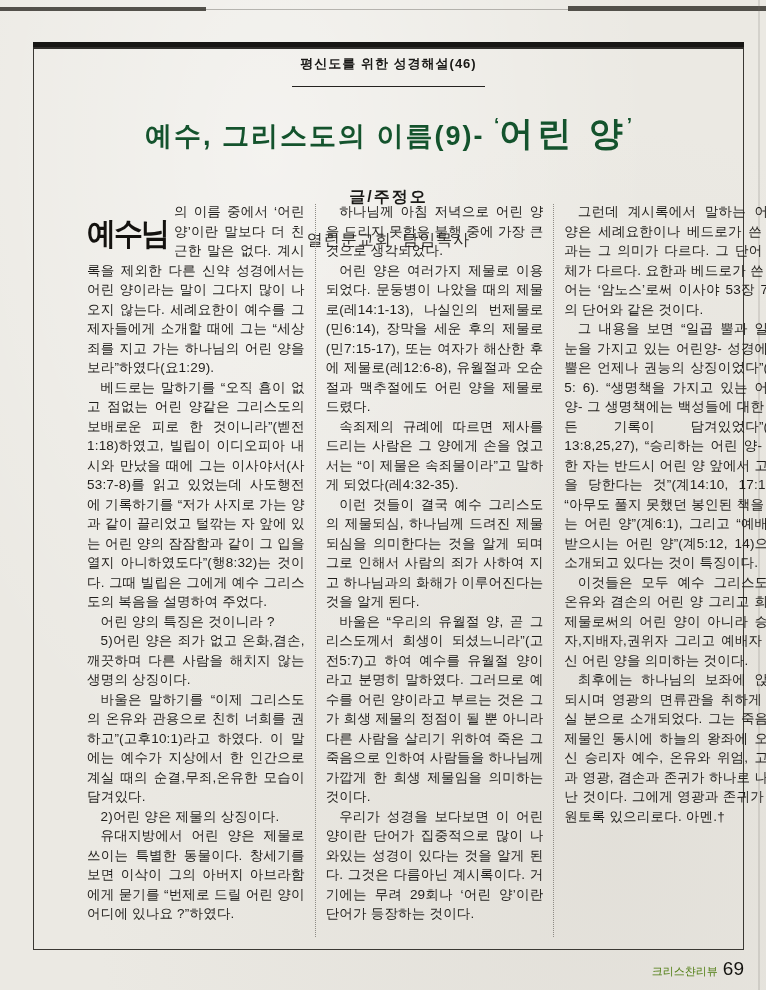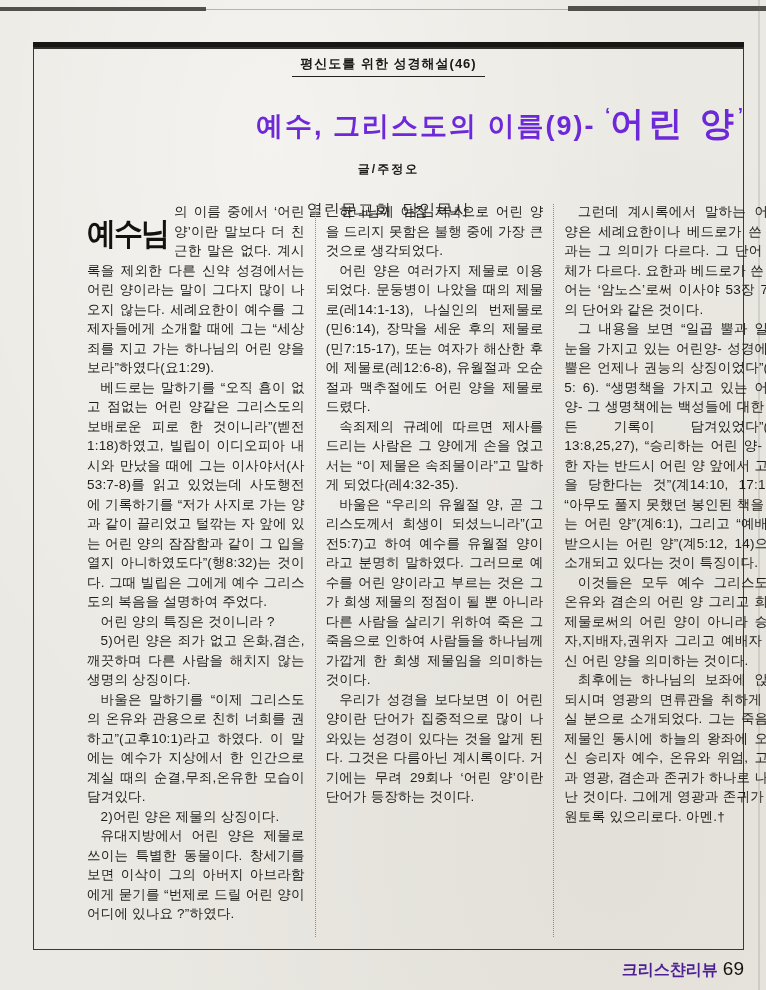--- a/index.html
+++ b/index.html
@@ -24,28 +24,28 @@
     position:absolute;left:33px;top:42px;width:711px;height:908px;
     border:1px solid #3a3833;border-top:none;box-sizing:border-box;
   }
   .top-bar{
     position:absolute;left:-1px;top:0;width:711px;height:5px;
     background:#171614;border-bottom:2px solid rgba(80,76,70,.45);
   }
   .frame-header{position:absolute;left:0;top:12px;width:100%;text-align:center;}
   .kicker{
     display:inline-block;font-size:13px;font-weight:bold;letter-spacing:1px;
-    padding:0 8px 3px 8px;border-bottom:1.5px solid #24221f;color:#191816;
+    padding:0 8px 13px 8px;border-bottom:1.5px solid #24221f;color:#191816;
   }
   .title{
-    margin:24px 0 12px 0;font-size:27px;font-weight:800;letter-spacing:2px;color:#6d28d9;text-align:right;
+    margin:24px 0 12px 0;font-size:27px;font-weight:800;letter-spacing:2px;color:#14532d;
   }
   .title .title-em{font-size:34px;letter-spacing:4px;font-weight:800;}
   .title .tq{font-size:19px;font-weight:800;vertical-align:14px;letter-spacing:0;}
-  .byline{margin-top:14px;font-size:12px;font-weight:bold;letter-spacing:2px;color:#1a1916;}
+  .byline{margin-top:30px;font-size:16px;font-weight:bold;letter-spacing:2px;color:#1a1916;}
   .byline-affil{margin-top:22px;font-size:16px;letter-spacing:1px;color:#2c2a26;font-family:Liberation Mono, monospace;}
 
   
   .columns{
     position:absolute;left:8px;top:160px;width:695px;height:740px;
     display:flex;overflow:hidden;margin-left:45px;
   }
   .col{
     flex:1 1 0;height:100%;overflow:hidden;
     font-size:13.5px;line-height:19.5px;text-align:justify;
@@ -57,21 +57,21 @@
   .dropcap{
     float:left;font-size:29px;font-weight:900;line-height:54px;
     letter-spacing:-2px;margin:2px 6px 0 0;color:#14120f;
     transform:scaleY(1.08);transform-origin:top left;
   }
 
   
   .footer{
     position:absolute;left:0;top:958px;width:744px;text-align:right;
   }
-  .footer-mag{font-size:16px;font-weight:700;letter-spacing:0;color:#4c1d95;}
+  .footer-mag{font-size:11px;font-weight:400;letter-spacing:0;color:#4d7c0f;}
   .footer-page{font-size:19px;font-weight:400;margin-left:5px;color:#14130f;}
 </style>
 </head>
 <body>
 
 <div class="artifact-left"></div>
 <div class="artifact-right"></div>
 <div class="artifact-mid"></div>
 <div class="page-edge-shadow"></div>
 
@@ -98,20 +98,21 @@
           <p class="para">2)어린 양은 제물의 상징이다.</p>
           <p class="para">유대지방에서 어린 양은 제물로 쓰이는 특별한 동물이다. 창세기를 보면 이삭이 그의 아버지 아브라함에게 묻기를 “번제로 드릴 어린 양이 어디에 있나요 ?”하였다.</p>
         </div>
     </div>
     <div class="divider"></div>
     <div class="col">
       <div>
           <p class="para">하나님께 아침 저녁으로 어린 양을 드리지 못함은 불행 중에 가장 큰 것으로 생각되었다.</p>
           <p class="para">어린 양은 여러가지 제물로 이용되었다. 문둥병이 나았을 때의 제물로(레14:1-13), 나실인의 번제물로(민6:14), 장막을 세운 후의 제물로(민7:15-17), 또는 여자가 해산한 후에 제물로(레12:6-8), 유월절과 오순절과 맥추절에도 어린 양을 제물로 드렸다.</p>
           <p class="para">속죄제의 규례에 따르면 제사를 드리는 사람은 그 양에게 손을 얹고서는 “이 제물은 속죄물이라”고 말하게 되었다(레4:32-35).</p>
+          <p class="para">이런 것들이 결국 예수 그리스도의 제물되심, 하나님께 드려진 제물되심을 의미한다는 것을 알게 되며 그로 인해서 사람의 죄가 사하여 지고 하나님과의 화해가 이루어진다는 것을 알게 된다.</p>
           <p class="para">바울은 “우리의 유월절 양, 곧 그리스도께서 희생이 되셨느니라”(고전5:7)고 하여 예수를 유월절 양이라고 분명히 말하였다. 그러므로 예수를 어린 양이라고 부르는 것은 그가 희생 제물의 정점이 될 뿐 아니라 다른 사람을 살리기 위하여 죽은 그 죽음으로 인하여 사람들을 하나님께 가깝게 한 희생 제물임을 의미하는 것이다.</p>
           <p class="para">우리가 성경을 보다보면 이 어린 양이란 단어가 집중적으로 많이 나와있는 성경이 있다는 것을 알게 된다. 그것은 다름아닌 계시록이다. 거기에는 무려 29회나 ‘어린 양’이란 단어가 등장하는 것이다.</p>
         </div>
     </div>
     <div class="divider"></div>
     <div class="col">
       <div>
           <p class="para">그런데 계시록에서 말하는 어린 양은 세례요한이나 베드로가 쓴 말과는 그 의미가 다르다. 그 단어 자체가 다르다. 요한과 베드로가 쓴 단어는 ‘암노스’로써 이사야 53장 7절의 단어와 같은 것이다.</p>
           <p class="para">그 내용을 보면 “일곱 뿔과 일곱 눈을 가지고 있는 어린양- 성경에서 뿔은 언제나 권능의 상징이었다”(계5: 6). “생명책을 가지고 있는 어린 양- 그 생명책에는 백성들에 대한 모든 기록이 담겨있었다”(계13:8,25,27), “승리하는 어린 양- 악한 자는 반드시 어린 양 앞에서 고난을 당한다는 것”(계14:10, 17:14), “아무도 풀지 못했던 봉인된 책을 푸는 어린 양”(계6:1), 그리고 “예배를 받으시는 어린 양”(계5:12, 14)으로 소개되고 있다는 것이 특징이다.</p>
           <p class="para">이것들은 모두 예수 그리스도가 온유와 겸손의 어린 양 그리고 희생 제물로써의 어린 양이 아니라 승리자,지배자,권위자 그리고 예배자 되신 어린 양을 의미하는 것이다.</p>

